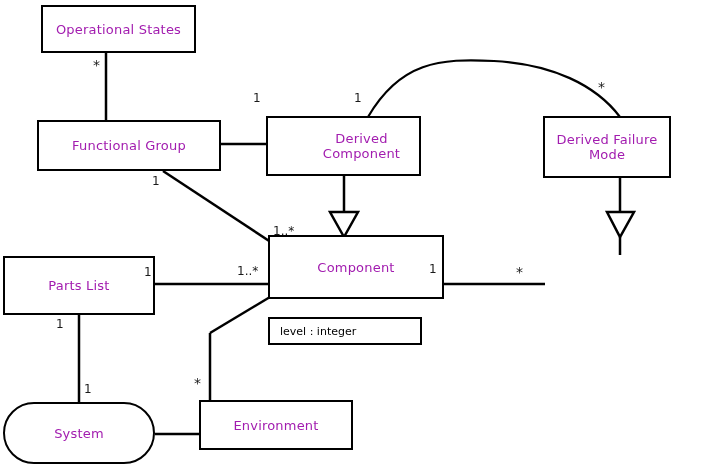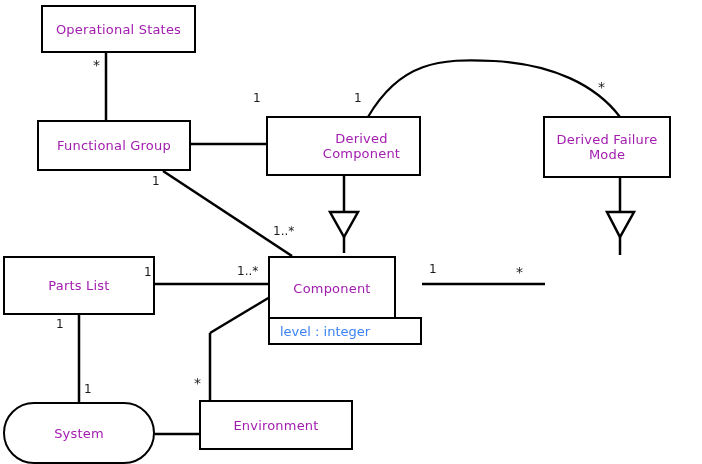--- a/index.html
+++ b/index.html
@@ -47,22 +47,22 @@
     border: 2px solid #000000;
     border-top: 2px solid #000000;
     background: #ffffff;
     box-sizing: border-box;
     z-index: 3;
     display: flex;
     align-items: center;
     padding-left: 10px;
   }
   .uml-attr {
-    font-size: 13px;
-    color: #3b82f6;
+    font-size: 11px;
+    color: #000000;
   }
   .mult {
     position: absolute;
     font-size: 12px;
     color: #1a1a1a;
     z-index: 5;
     white-space: nowrap;
     line-height: 1;
   }
   .mult.star {
@@ -101,37 +101,37 @@
     <line x1="155" y1="434" x2="199" y2="434" stroke="#000000" stroke-width="2.5"></line>
 
     <line x1="210" y1="400" x2="210" y2="333" stroke="#000000" stroke-width="2.5"></line>
     <line x1="210" y1="333" x2="270" y2="297" stroke="#000000" stroke-width="2.5"></line>
   </svg>
 
   <div class="uml-class" style="left:41px; top:5px; width:155px; height:48px;">
     <div class="uml-name">Operational States</div>
   </div>
 
-  <div class="uml-class" style="left:37px; top:120px; width:154px; height:51px;">
+  <div class="uml-class" style="left:37px; top:120px; width:184px; height:51px;">
     <div class="uml-name">Functional Group</div>
   </div>
 
   <div class="uml-class" style="left:266px; top:116px; width:155px; height:60px;padding-left:36px;">
     <div class="uml-name">Derived Component</div>
   </div>
 
   <div class="uml-class" style="left:543px; top:116px; width:128px; height:62px;">
     <div class="uml-name">Derived Failure Mode</div>
   </div>
 
   <div class="uml-class" style="left:3px; top:256px; width:152px; height:59px;">
     <div class="uml-name">Parts List</div>
   </div>
 
-  <div class="uml-class" style="left:268px; top:256px; width:128px; height:64px;">
+  <div class="uml-class" style="left:268px; top:235px; width:176px; height:64px;">
     <div class="uml-name">Component</div>
   </div>
 
   <div class="uml-compartment" style="left:268px; top:317px; width:154px; height:28px;">
     <span class="uml-attr">level : integer</span>
   </div>
 
 
   <div class="uml-class" style="left:3px; top:402px; width:152px; height:62px;border-radius:31px;">
     <div class="uml-name">System</div>

